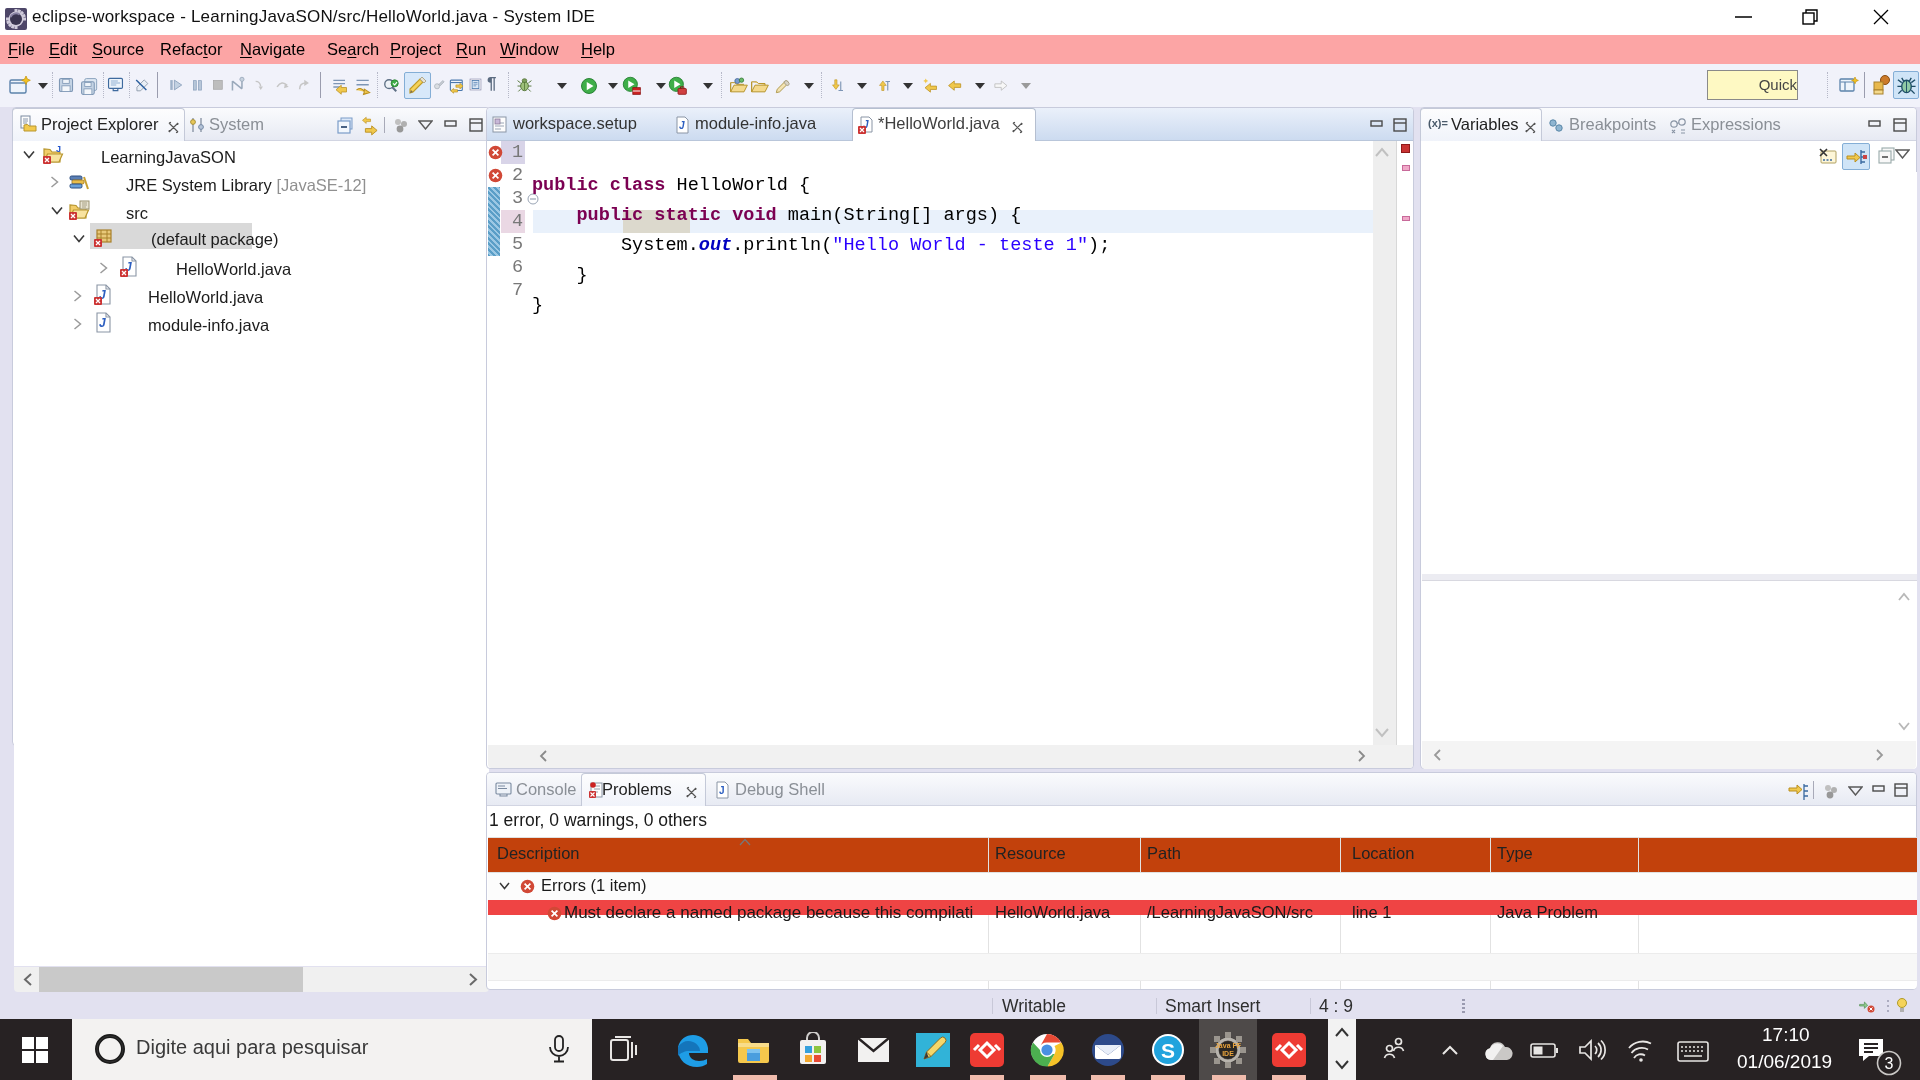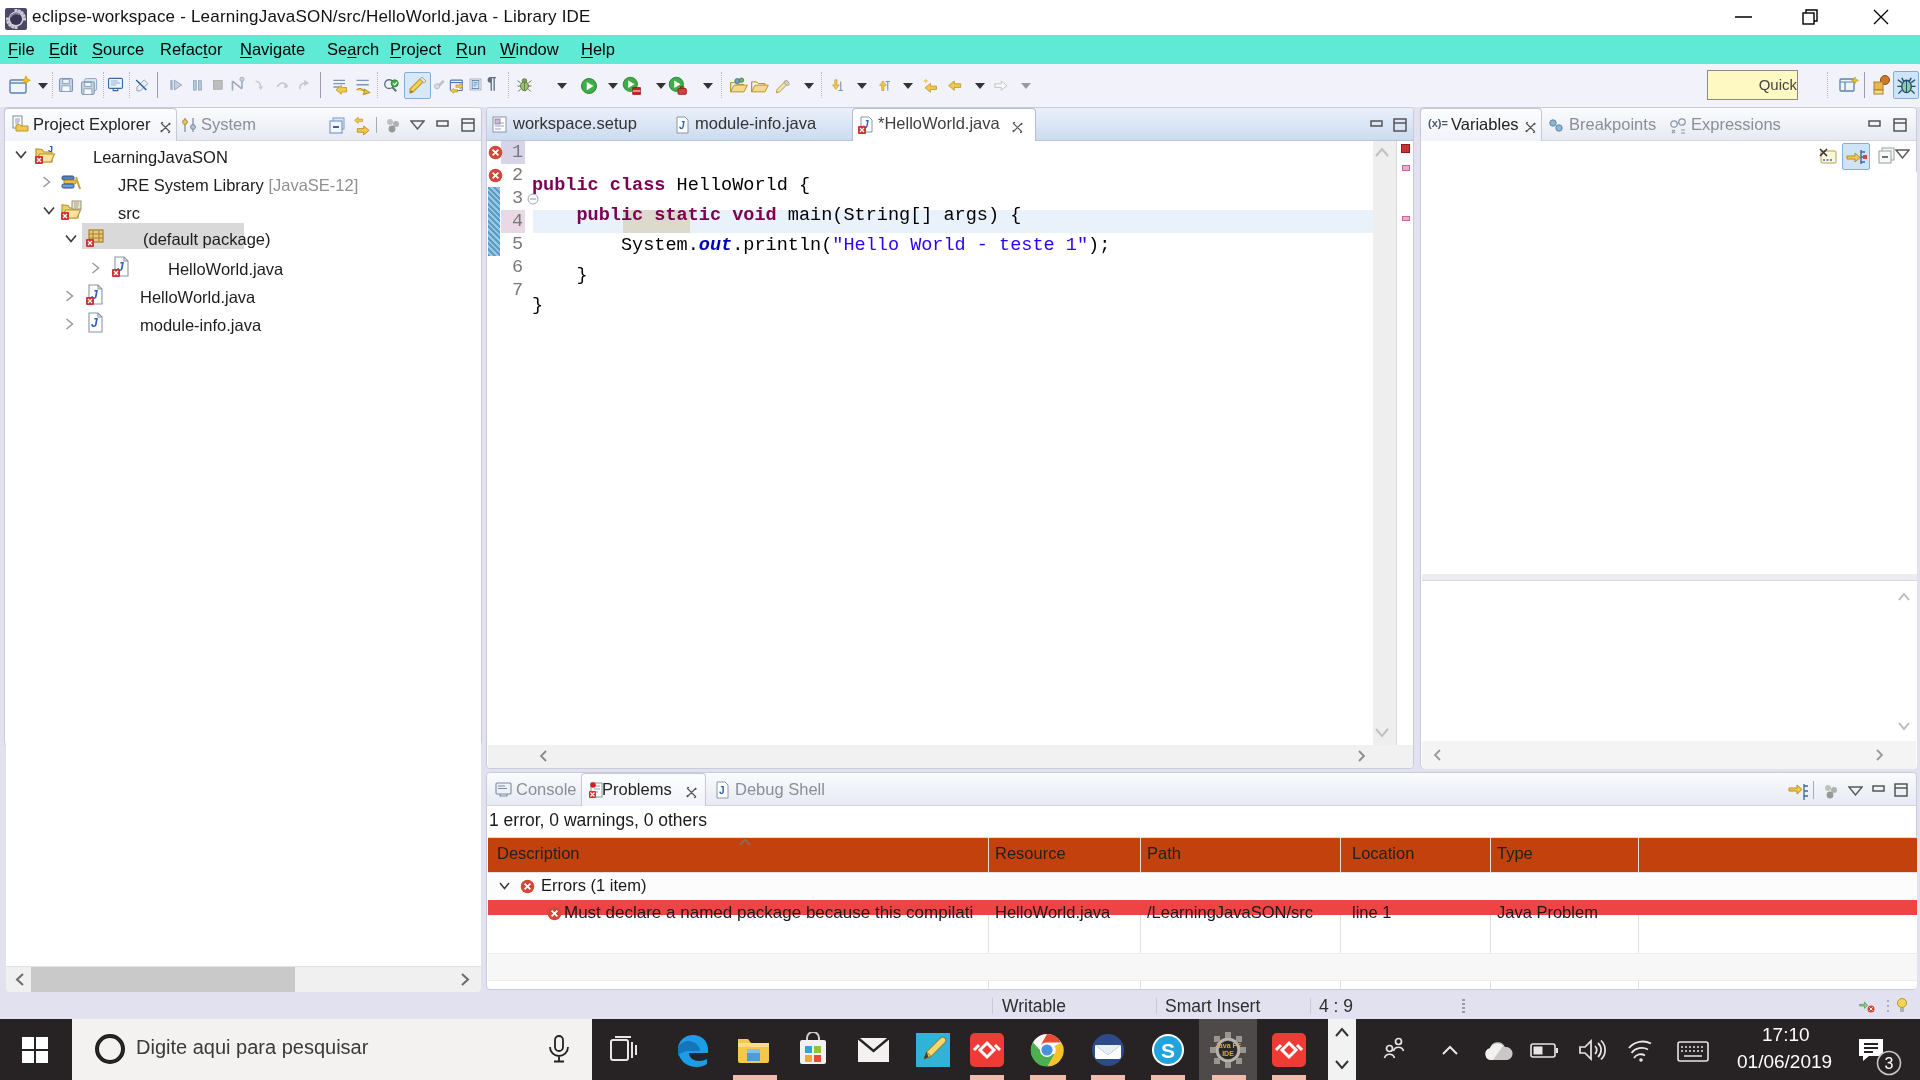--- a/index.html
+++ b/index.html
@@ -3,21 +3,21 @@
 <meta charset="utf-8">
 <style>
 * { margin:0; padding:0; box-sizing:border-box; }
 html,body { width:1920px; height:1080px; overflow:hidden; background:#fff;
   font-family:"Liberation Sans", sans-serif; }
 .abs { position:absolute; }
 
 #titlebar { position:absolute; left:0; top:0; width:1920px; height:35px; background:#fff; }
 #title-text { position:absolute; left:32px; top:7px; font-size:17px; color:#111; letter-spacing:0.2px; }
 
-#menubar { position:absolute; left:0; top:35px; width:1920px; height:29px; background:#5eead4; font-size:16.5px; color:#000; }
+#menubar { position:absolute; left:0; top:35px; width:1920px; height:29px; background:#fca5a5; font-size:16.5px; color:#000; }
 #menubar span.mi { position:absolute; top:5px; }
 #menubar u { text-decoration:underline; text-underline-offset:2px; }
 
 #toolbar { position:absolute; left:0; top:64px; width:1920px; height:43px; background:#f1f2fa; }
 .ti { position:absolute; top:10px; }
 .tri { position:absolute; width:0; height:0; border-left:5px solid transparent; border-right:5px solid transparent; border-top:6px solid #333; top:19px; }
 .tsep { position:absolute; top:8px; height:26px; width:1px; border-left:1px dotted #b6b8c8; }
 .tbar { position:absolute; top:8px; height:26px; width:1px; background:#9a9cae; }
 
 #main { position:absolute; left:0; top:107px; width:1920px; height:912px; background:#e2e1f0; }
@@ -54,21 +54,21 @@
       <rect x="9.5" y="1" width="3" height="20"></rect>
       <rect x="1" y="9.5" width="20" height="3"></rect>
       <rect x="9.5" y="1" width="3" height="20" transform="rotate(45 11 11)"></rect>
       <rect x="9.5" y="1" width="3" height="20" transform="rotate(22.5 11 11)"></rect>
       <rect x="9.5" y="1" width="3" height="20" transform="rotate(67.5 11 11)"></rect>
     </g>
     <circle cx="11" cy="11" r="7.5" fill="#cfcada"></circle>
     <circle cx="11" cy="11" r="6" fill="#3a3550"></circle>
     <path d="M5.5 9 a6 6 0 0 1 9 -2.5" stroke="#8a84a5" stroke-width="2" fill="none"></path>
   </svg>
-  <div id="title-text">eclipse-workspace - LearningJavaSON/src/HelloWorld.java - Library IDE</div>
+  <div id="title-text">eclipse-workspace - LearningJavaSON/src/HelloWorld.java - System IDE</div>
   <svg class="abs" style="left:1732px;top:8px" width="20" height="20" viewBox="0 0 20 20">
       <line x1="3" y1="9" x2="20" y2="9" stroke="#000" stroke-width="1.5"></line>
     </svg>
   <svg class="abs" style="left:1799px;top:6px" width="22" height="22" viewBox="0 0 22 22">
       <rect x="4" y="7" width="11" height="11" fill="none" stroke="#000" stroke-width="1.4"></rect>
       <path d="M7 7 V4 H18 V15 H15" fill="none" stroke="#000" stroke-width="1.4"></path>
     </svg>
   <svg class="abs" style="left:1871px;top:7px" width="20" height="20" viewBox="0 0 20 20">
       <path d="M3 3 L17 17 M17 3 L3 17" stroke="#000" stroke-width="1.3"></path>
     </svg>
@@ -300,21 +300,21 @@
   <div class="abs" style="left:1893px;top:7px;width:26px;height:28px;background:#cfe4f7;border:1px solid #84aed6;border-radius:2px"></div>
   <svg class="ti" style="left:1896px;top:11px" width="21" height="21" viewBox="0 0 22 22">
     <ellipse cx="11" cy="12" rx="5" ry="6.5" fill="#8fc9a5" stroke="#1d4d66" stroke-width="1.4"></ellipse>
     <path d="M6 8 L2 5 M6 12 H1.5 M6 16 L2.5 19.5 M16 8 L20 5 M16 12 H20.5 M16 16 L19.5 19.5 M8 6.5 L6 3 M14 6.5 L16 3" stroke="#1d4d66" stroke-width="1.4"></path>
     <line x1="11" y1="6" x2="11" y2="18" stroke="#1d4d66" stroke-width="1"></line>
   </svg>
 </div>
 
 <div id="main">
 
-  <div class="panel" id="leftpanel" style="left:4px;top:0px;width:478px;height:639px;">
+  <div class="panel" id="leftpanel" style="left:12px;top:0px;width:478px;height:639px;">
     <div class="tabstrip"></div>
     <div class="vtab-active" style="left:-1px;width:173px;"></div>
 
     <svg class="abs" style="left:6px;top:7px" width="20" height="20" viewBox="0 0 20 20">
       <rect x="2" y="1" width="9" height="12" fill="#fdfdfd" stroke="#7a8aa0" stroke-width="1"></rect>
       <path d="M4 4 h5 M4 6 h5 M4 8 h4" stroke="#7a8aa0" stroke-width="0.9"></path>
       <path d="M5 10 v6 h12 v-5 h-7 l-1.4 -1.6 z" fill="#f2c94c" stroke="#b8962e" stroke-width="1"></path>
     </svg>
     <div class="vtab-label" style="left:28px">Project Explorer</div>
     <svg class="abs" style="left:154px;top:13px" width="13" height="13" viewBox="0 0 13 13">

